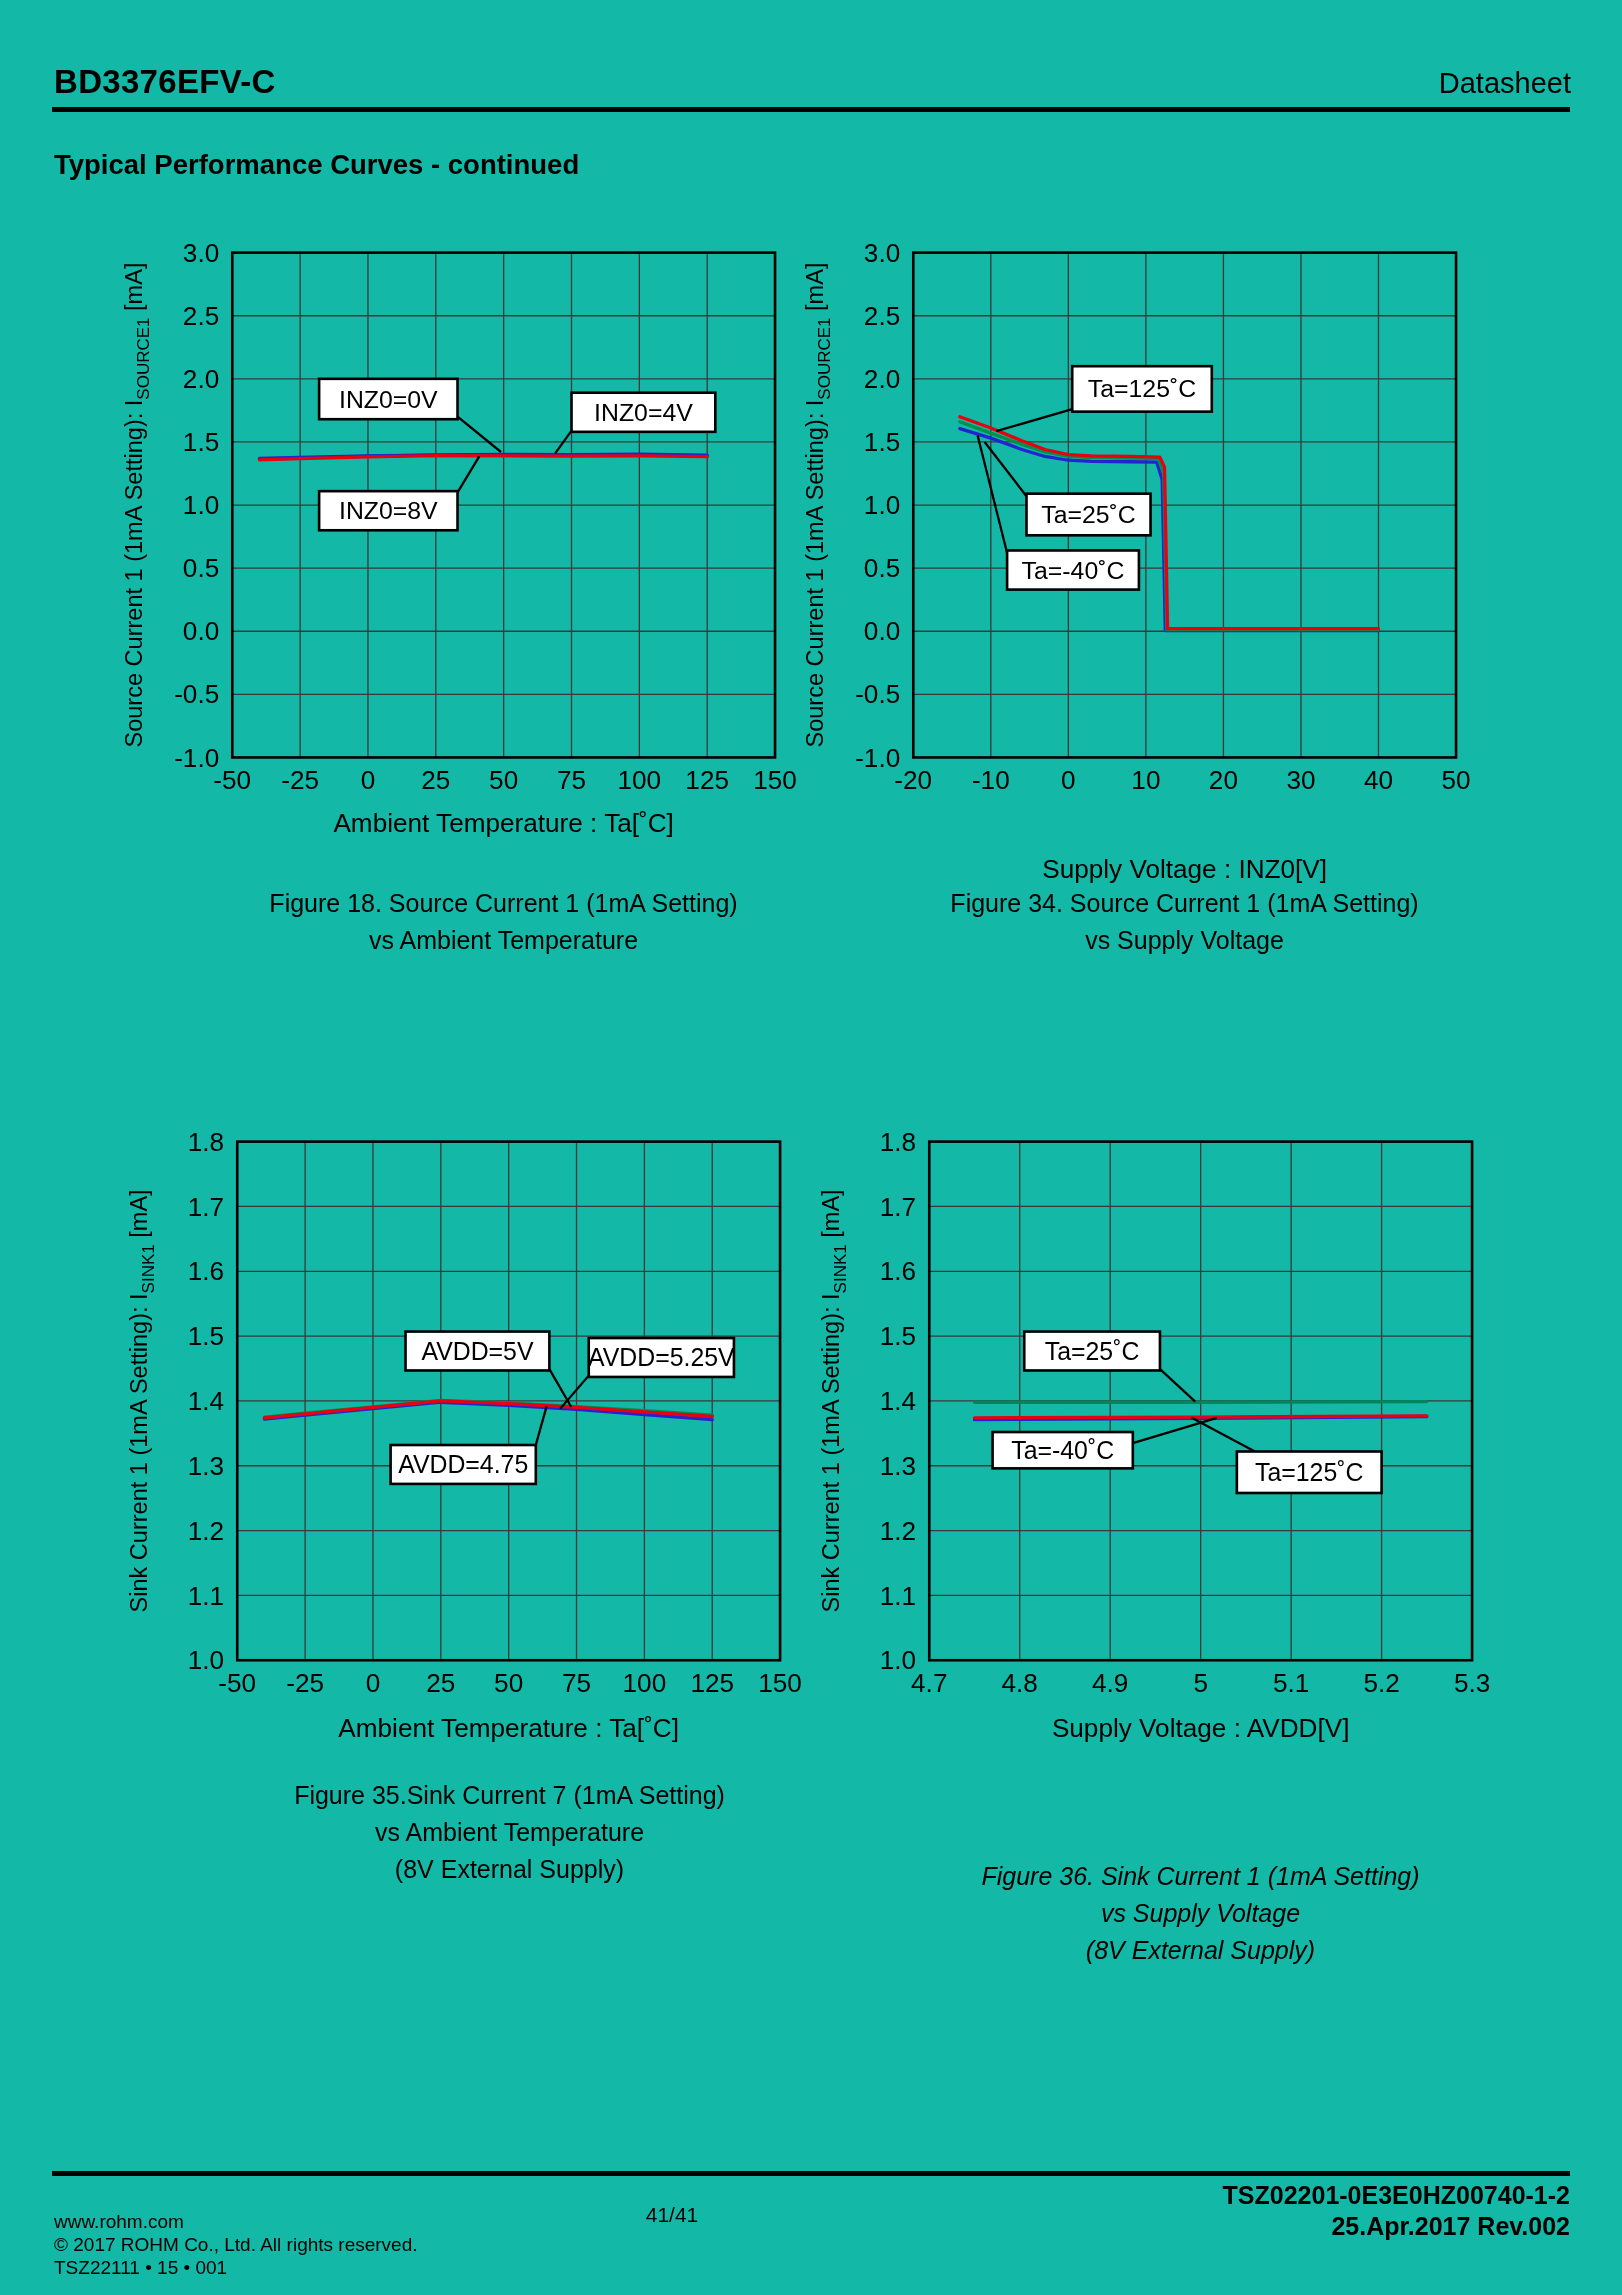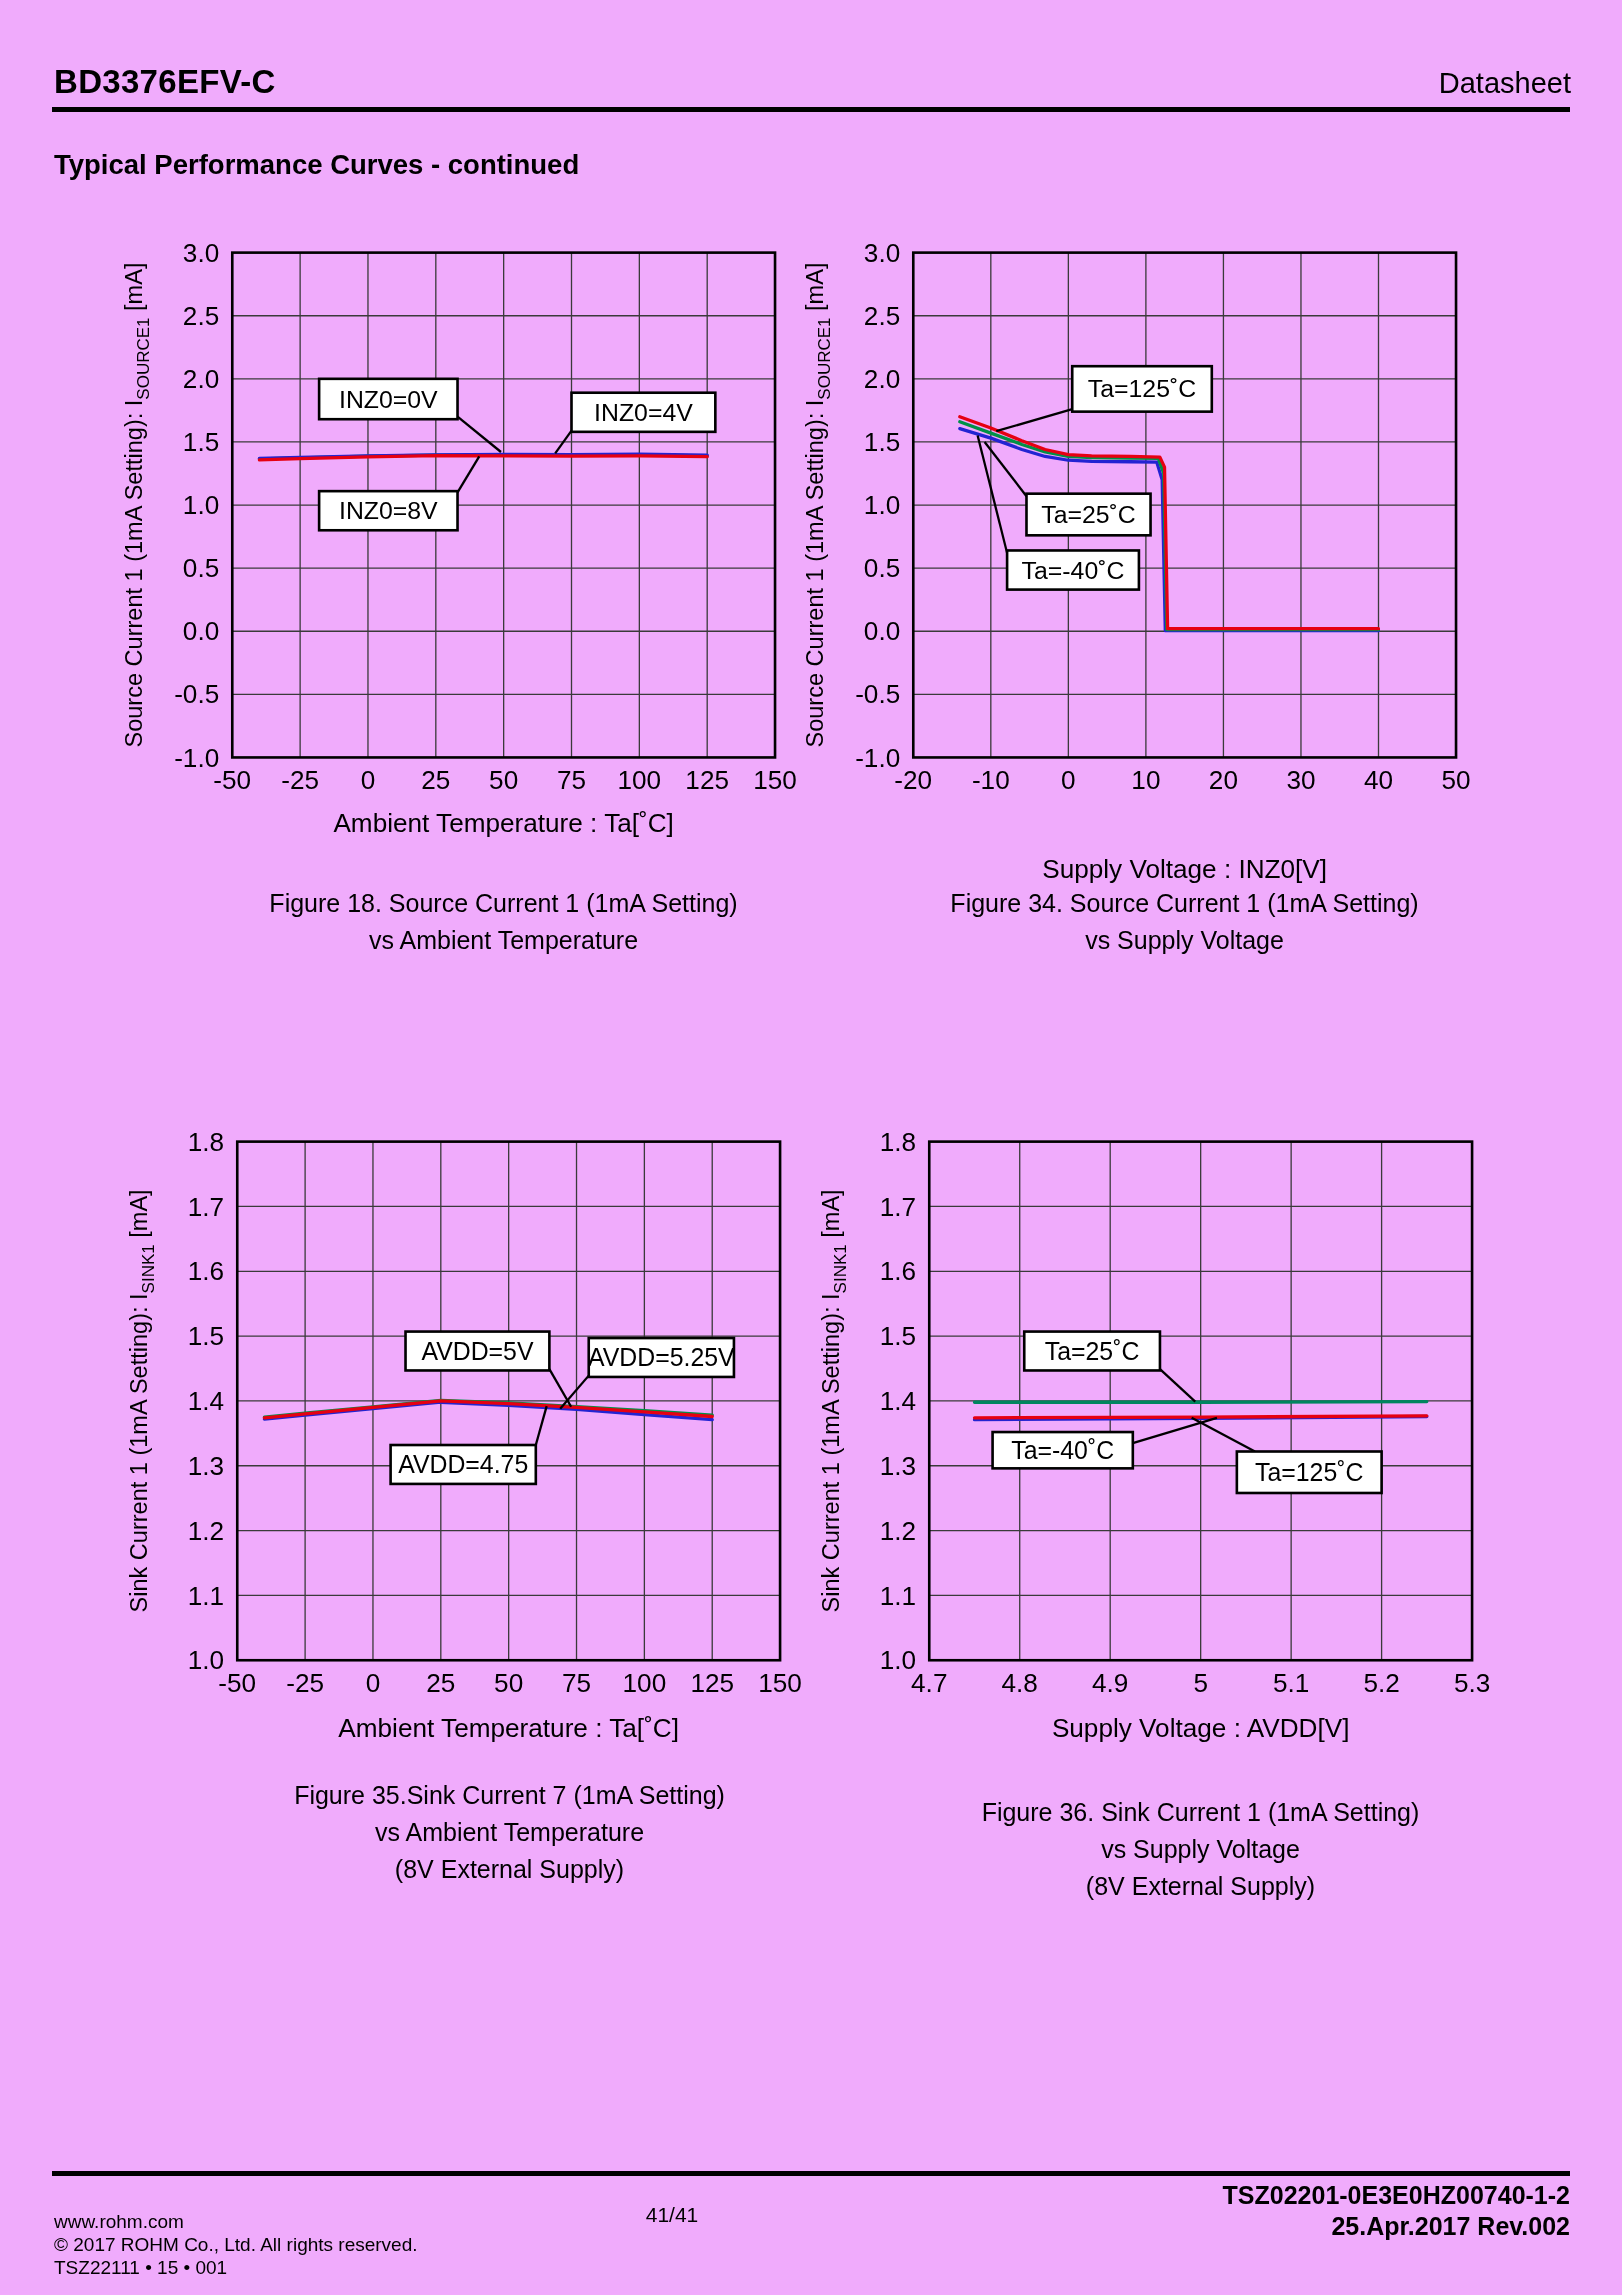--- a/index.html
+++ b/index.html
@@ -1,17 +1,17 @@
 <!DOCTYPE html>
 <html style="font-size:10.5px"><head>
 <meta charset="utf-8">
 <style>
   html,body{margin:0;padding:0;background:#888;}
   .page{
-    position:relative;width:1622px;height:2295px;background:#f0abfc;
+    position:relative;width:1622px;height:2295px;background:#14b8a6;
     font-family:"Liberation Sans",sans-serif;color:#000;overflow:hidden;
   }
   .hdr-row{position:absolute;left:54px;top:63px;width:1517px;display:flex;justify-content:space-between;align-items:baseline;}
   .part-no{font-size:33px;font-weight:bold;letter-spacing:0.3px;}
   .doc-type{font-size:29px;}
   .rule{position:absolute;left:52px;width:1518px;height:4.6px;background:#000;}
   .rule-top{top:107px;}
   .rule-bottom{top:2171px;}
   .section-title{position:absolute;left:54px;top:149px;font-size:27.5px;font-weight:bold;}
   .caption{position:absolute;width:537px;text-align:center;font-size:25px;line-height:37px;}
@@ -234,21 +234,21 @@
   </div>
   <div class="caption" style="left:916px;top:885px;">
     <div>Figure 34. Source Current 1 (1mA Setting)</div>
     <div>vs Supply Voltage</div>
   </div>
   <div class="caption" style="left:241px;top:1777px;">
     <div>Figure 35.Sink Current 7 (1mA Setting)</div>
     <div>vs Ambient Temperature</div>
     <div>(8V External Supply)</div>
   </div>
-  <div class="caption" style="left:932px;top:1794px;">
+  <div class="caption" style="left:932px;top:1858px;font-style:italic;">
     <div>Figure 36. Sink Current 1 (1mA Setting)</div>
     <div>vs Supply Voltage</div>
     <div>(8V External Supply)</div>
   </div>
 
   <div class="rule rule-bottom"></div>
   <div class="footer-left">
     <div>www.rohm.com</div>
     <div>© 2017 ROHM Co., Ltd. All rights reserved.</div>
     <div>TSZ22111 • 15 • 001</div>

